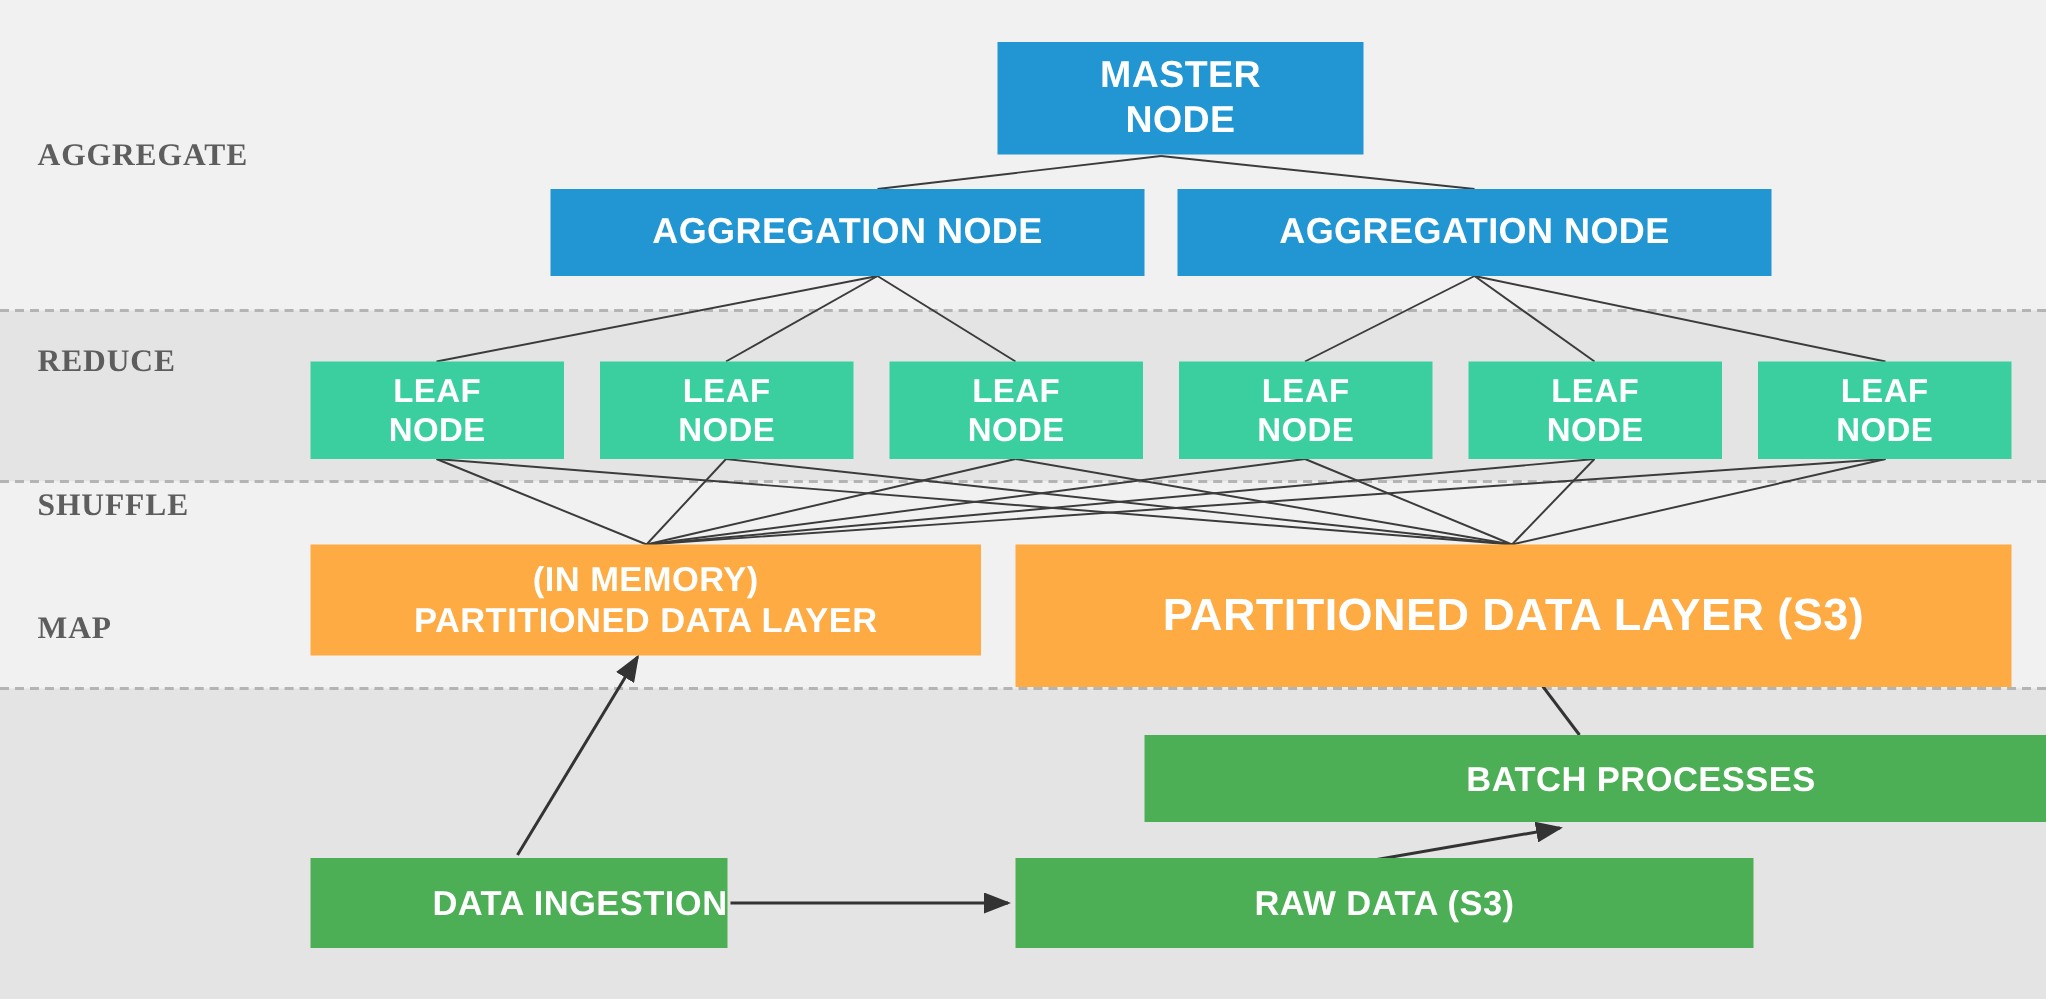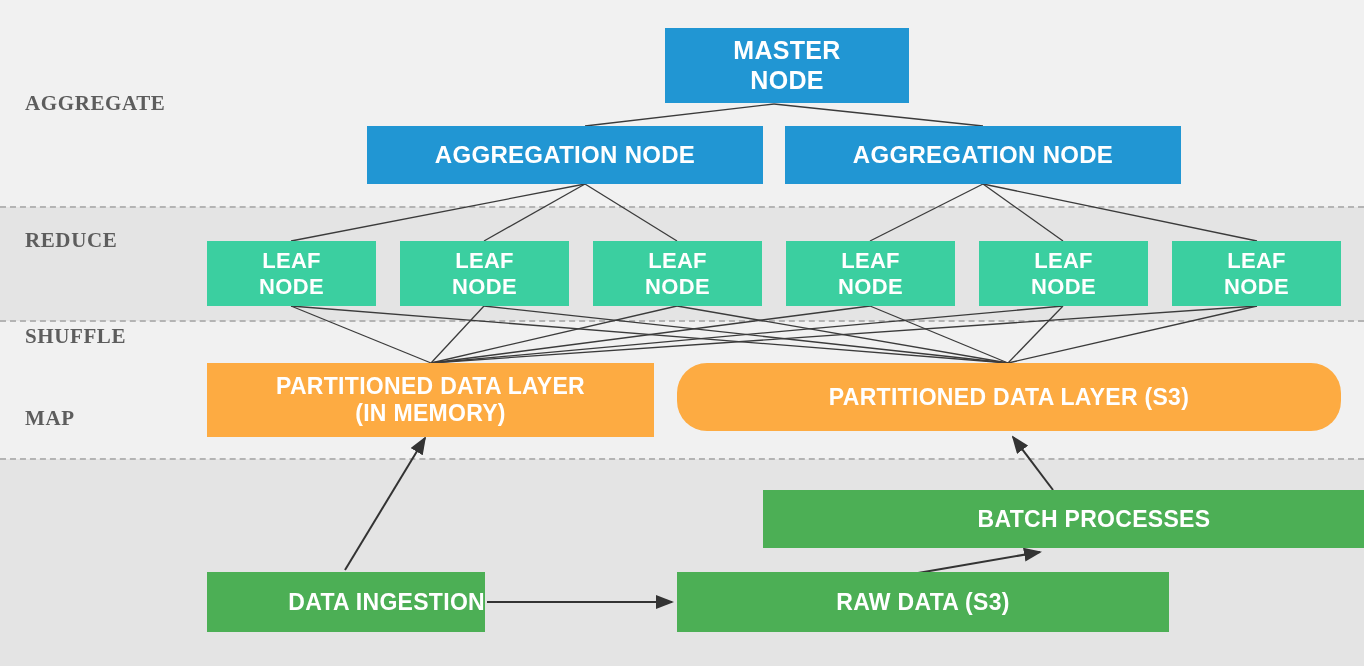--- a/index.html
+++ b/index.html
@@ -175,24 +175,24 @@
   <div class="node node-green" style="left:979px; top:241px; width:169px; height:65px; font-size:22px; flex-direction:column;">
     <span>LEAF</span>
     <span>NODE</span>
   </div>
   <div class="node node-green" style="left:1172px; top:241px; width:169px; height:65px; font-size:22px; flex-direction:column;">
     <span>LEAF</span>
     <span>NODE</span>
   </div>
 
   <div class="node node-orange" style="left:207px; top:363px; width:447px; height:74px; font-size:23px; flex-direction:column;">
+    <span>(IN MEMORY)</span>
     <span>PARTITIONED DATA LAYER</span>
-    <span>(IN MEMORY)</span>
-  </div>
-  <div class="node node-orange" style="left:677px; top:363px; width:664px; height:68px; font-size:23px;border-radius:30px;">
+  </div>
+  <div class="node node-orange" style="left:677px; top:363px; width:664px; height:95px; font-size:30px;">
     <span>PARTITIONED DATA LAYER (S3)</span>
   </div>
 
   <div class="node node-leafgreen" style="left:763px; top:490px; width:662px; height:58px; font-size:23px;">
     <span>BATCH PROCESSES</span>
   </div>
 
   <div class="node node-leafgreen" style="left:207px; top:572px; width:278px; height:60px; font-size:23px;justify-content:flex-end;">
     <span>DATA INGESTION</span>
   </div>

